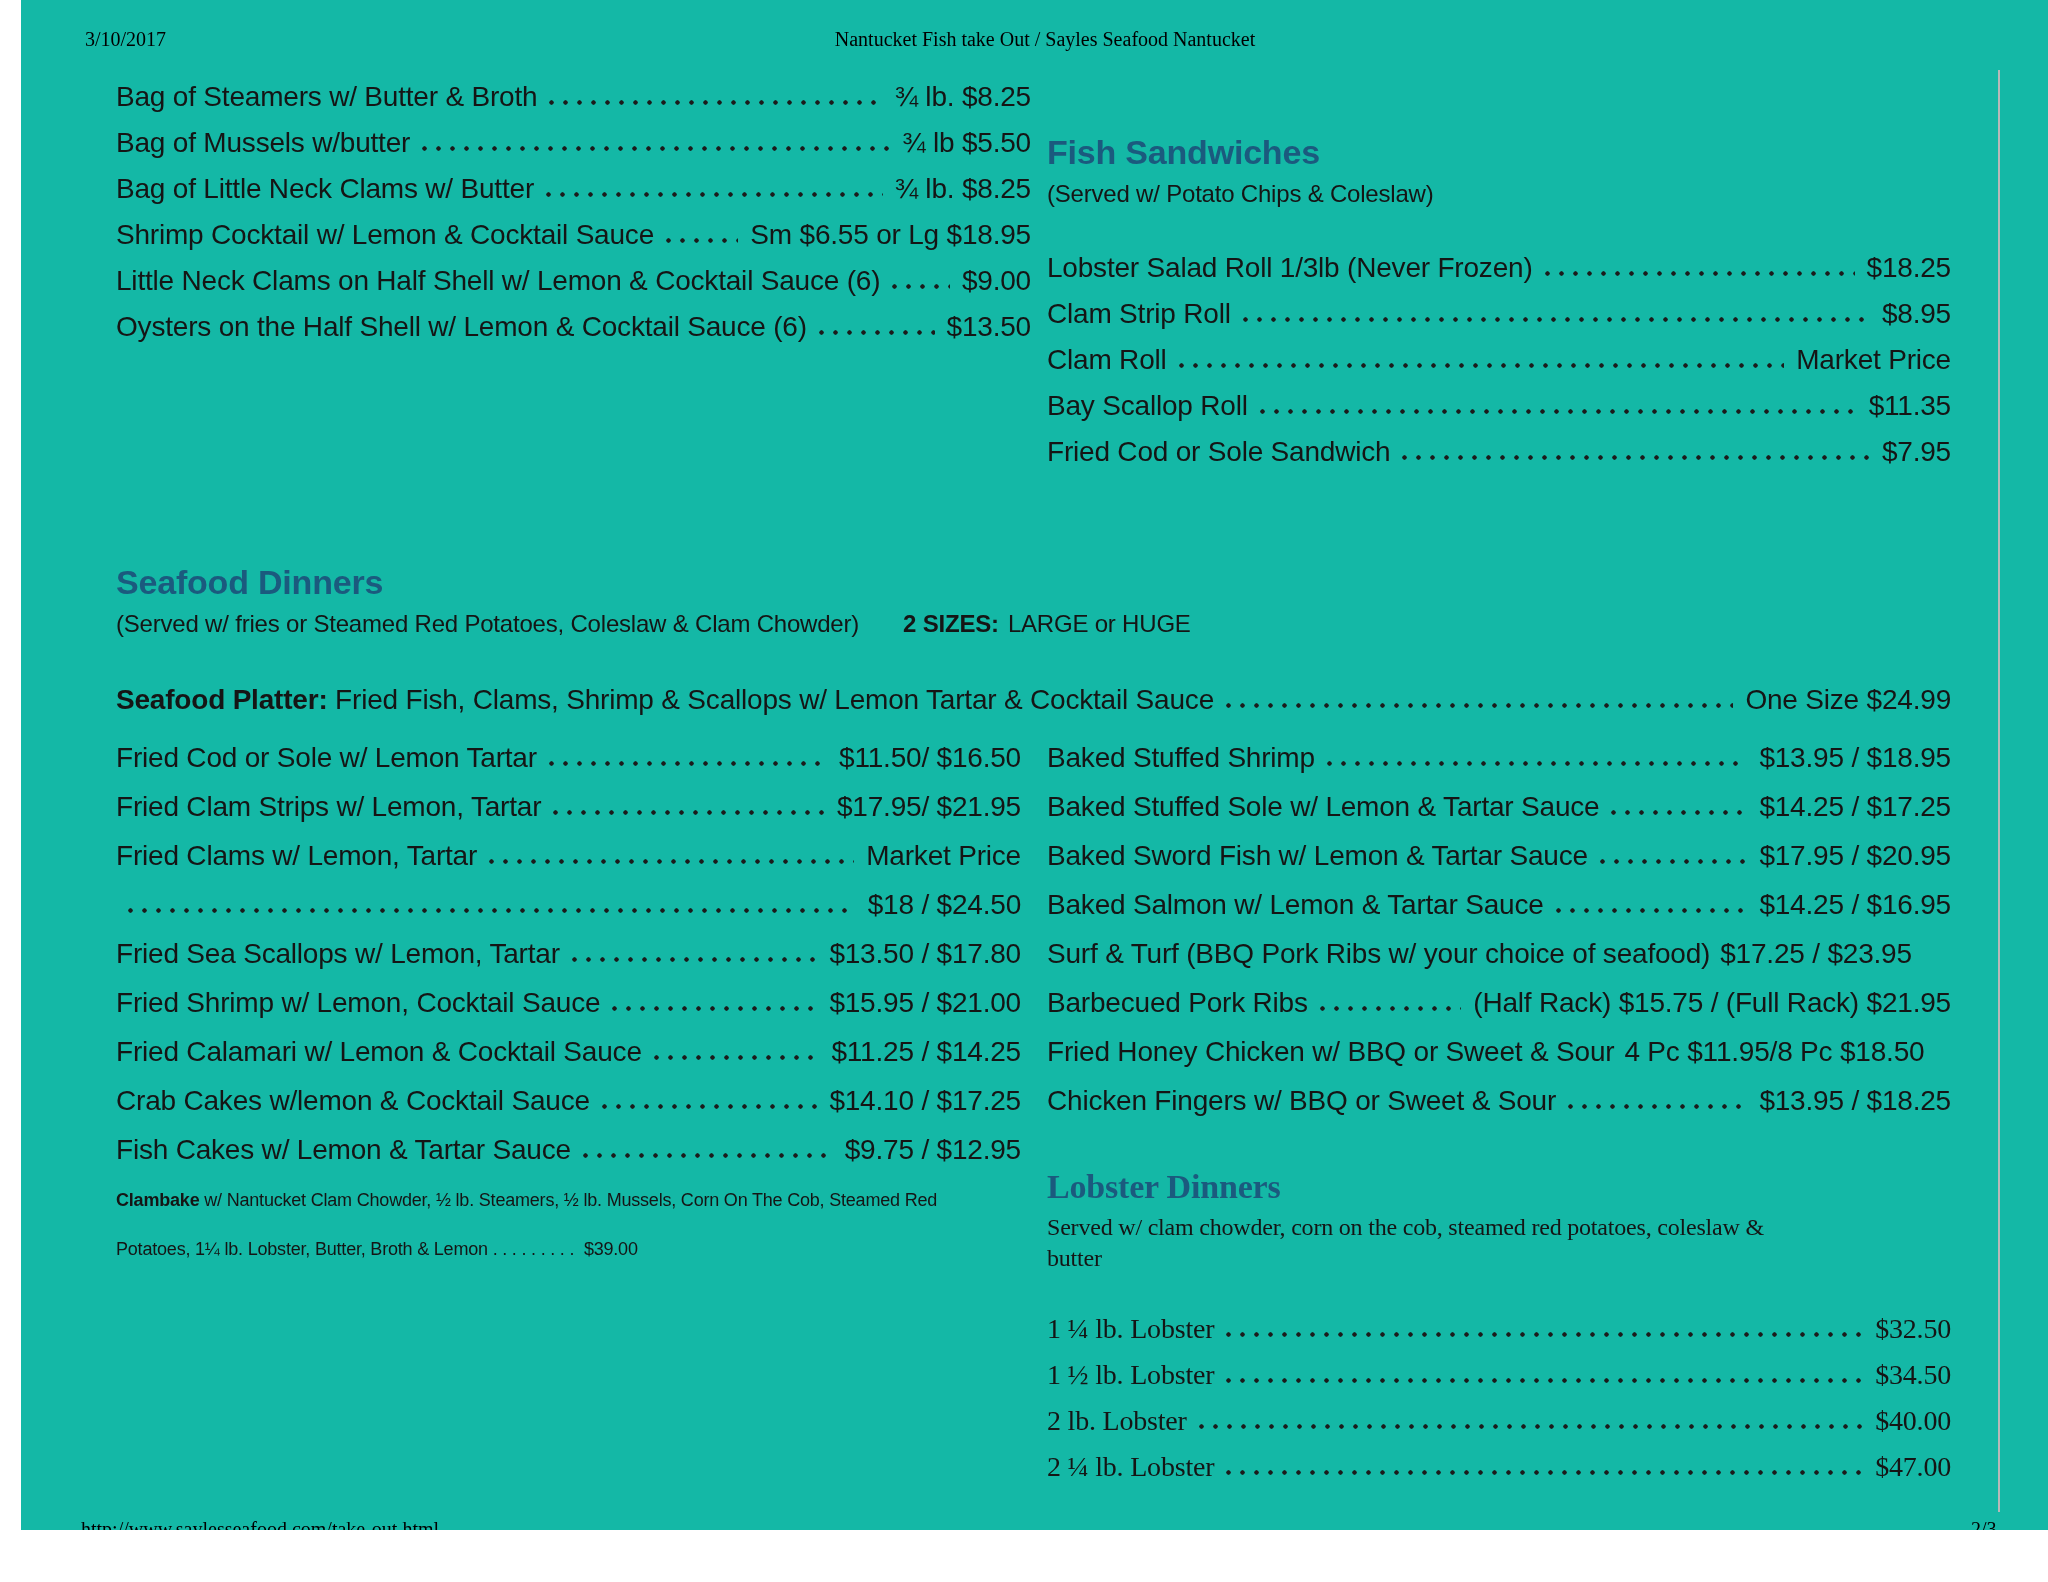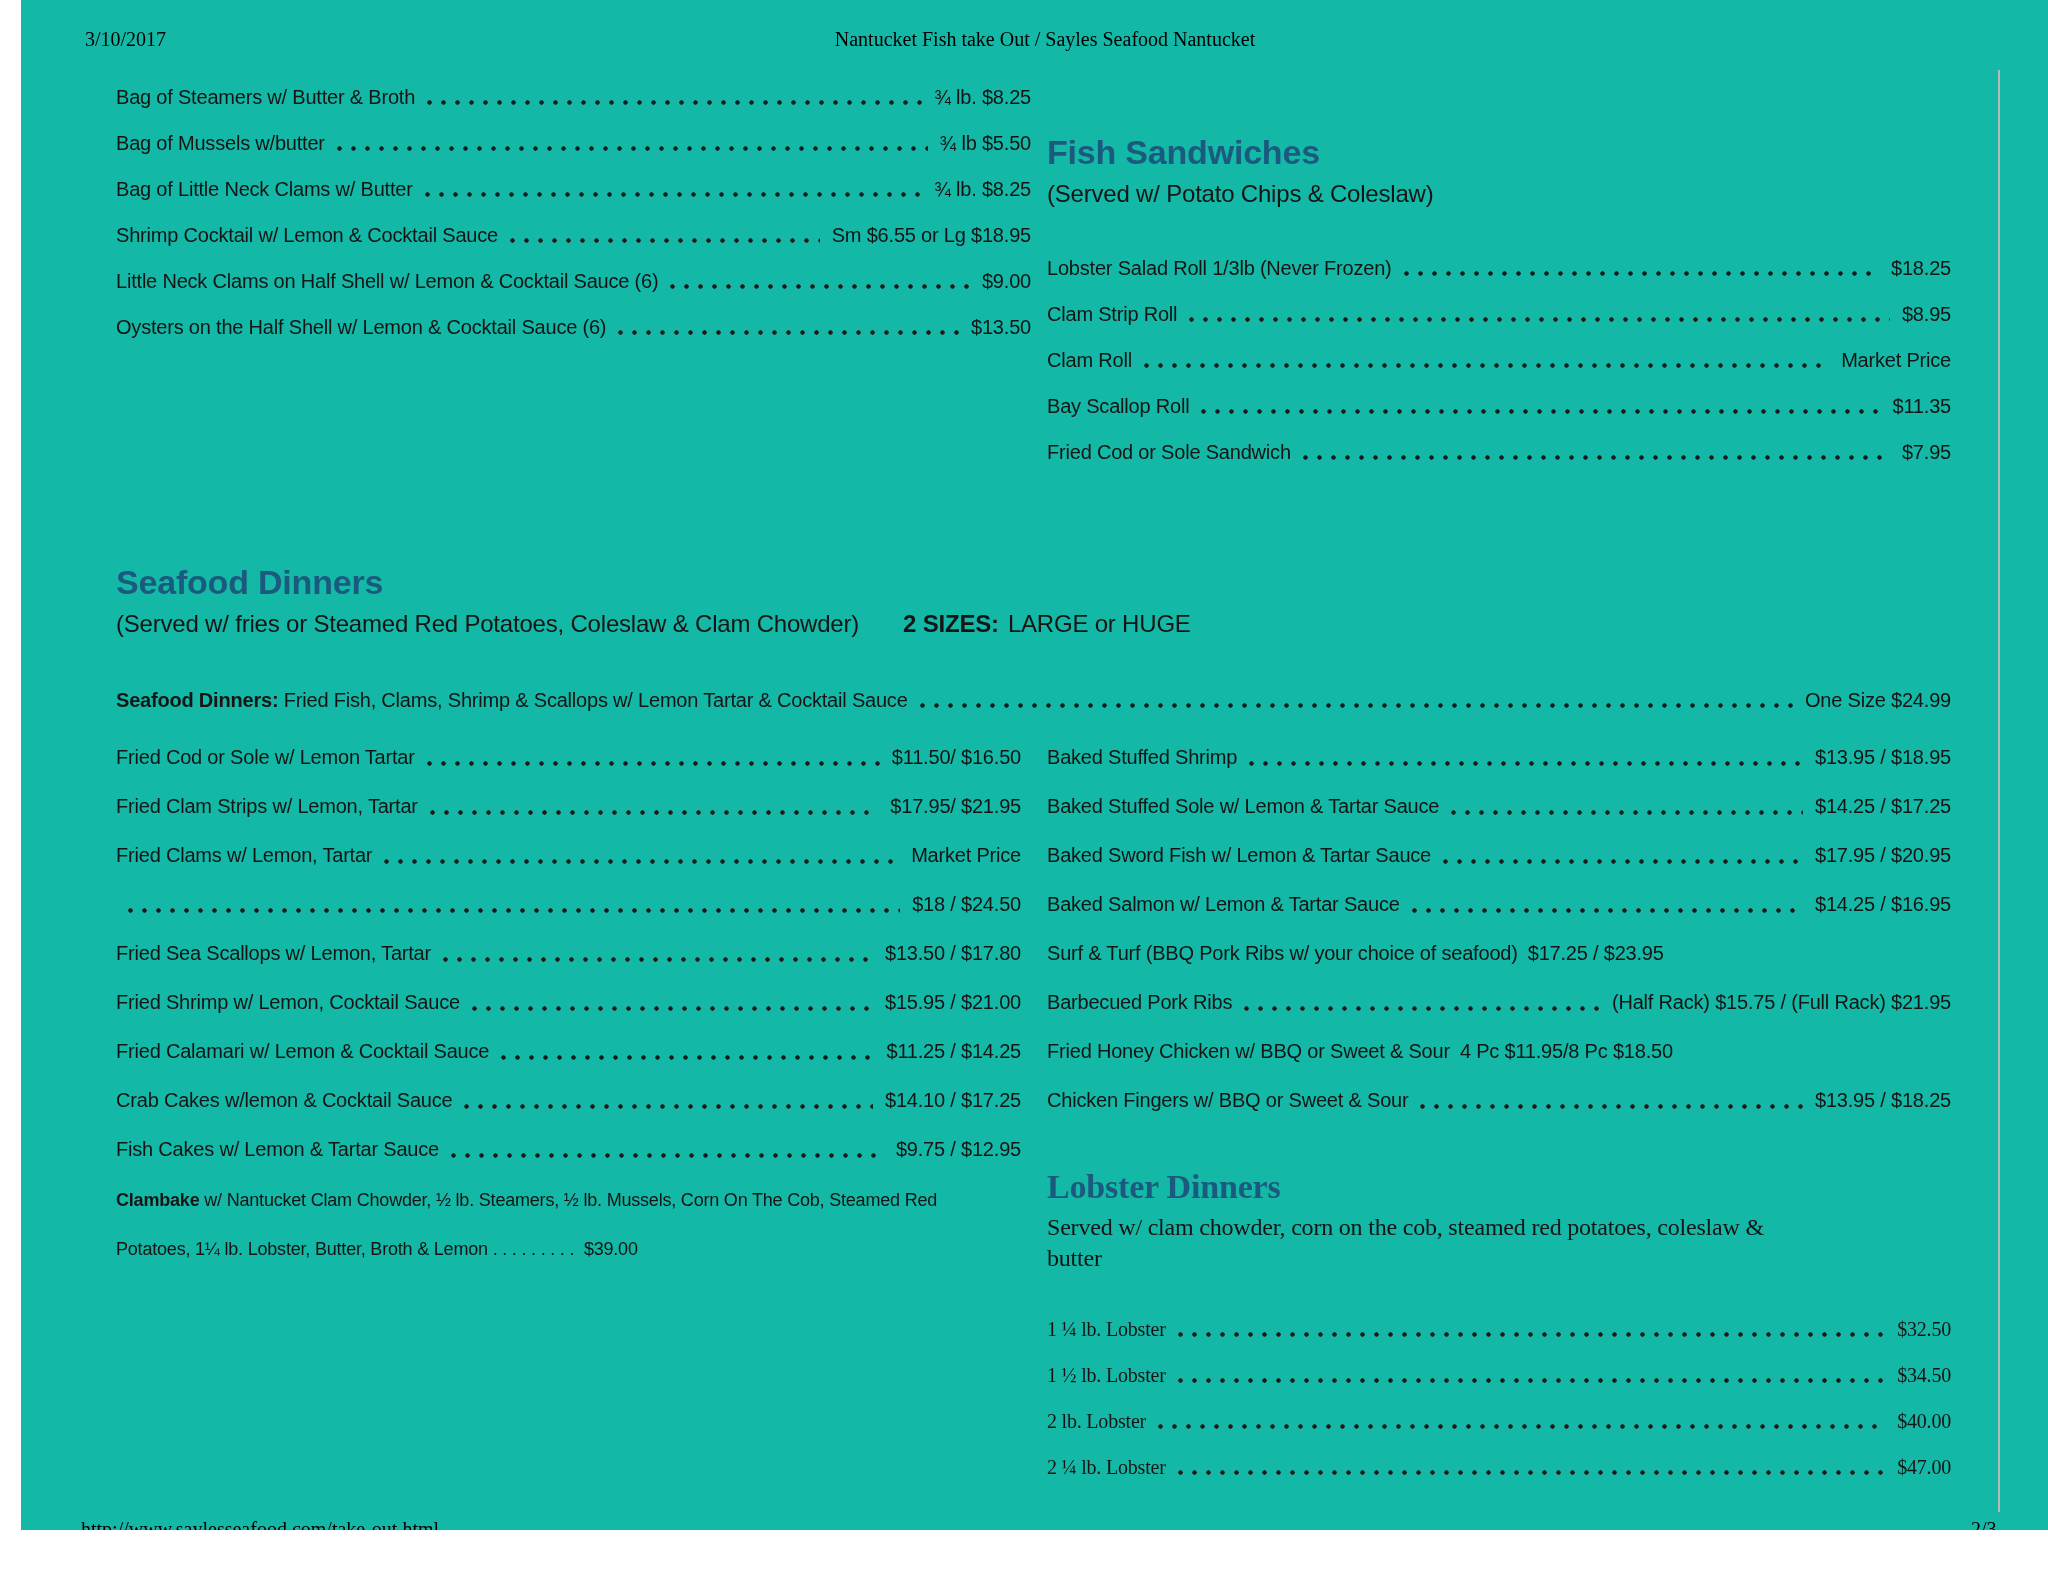--- a/index.html
+++ b/index.html
@@ -11,21 +11,21 @@
   .hdr-date{position:absolute;left:64px;top:28px;}
   .hdr-title{position:absolute;left:0;right:0;top:28px;text-align:center;}
   .ftr-url{position:absolute;left:60px;top:1518px;}
   .ftr-page{position:absolute;left:1950px;top:1518px;}
 
   .sec-h{font-size:34px;font-weight:bold;color:var(--heading,#1b5a7e);
          line-height:38px;margin:0;letter-spacing:-0.2px;}
   .sub{font-size:24px;line-height:30px;margin:8px 0 0 0;letter-spacing:-0.2px;}
   .sizes-b{font-weight:bold;margin-left:44px;margin-right:9px;}
 
-  .mi{display:flex;font-size:20px;letter-spacing:-0.2px;}
+  .mi{display:flex;font-size:28px;letter-spacing:-0.2px;}
   .rows46 .mi{height:46px;line-height:46px;}
   .rows49 .mi{height:49px;line-height:49px;}
   .lbl,.prc{white-space:nowrap;}
   .bold{font-weight:bold;}
   .leader{flex:1 1 auto;min-width:8px;margin:0 10px;position:relative;}
   .leader::after{
     content:"";position:absolute;left:2px;right:2px;bottom:15px;height:5px;
     background-image:radial-gradient(circle at 2.5px 2.5px,#1b1b1b 1.9px,transparent 2.5px);
     background-repeat:repeat-x;background-size:14px 5px;
   }
@@ -120,21 +120,21 @@
       </div>
     </div>
   </div>
 
   <div class="sd-head">
     <h2 class="sec-h">Seafood Dinners</h2>
     <p class="sub"><span>(Served w/ fries or Steamed Red Potatoes, Coleslaw &amp; Clam Chowder)</span><span class="sizes-b">2 SIZES:</span><span>LARGE or HUGE</span></p>
   </div>
 
   <div class="mi platter">
-    <span class="lbl"><span class="bold">Seafood Dinners:</span> <span>Fried Fish, Clams, Shrimp &amp; Scallops w/ Lemon Tartar &amp; Cocktail Sauce</span></span>
+    <span class="lbl"><span class="bold">Seafood Platter:</span> <span>Fried Fish, Clams, Shrimp &amp; Scallops w/ Lemon Tartar &amp; Cocktail Sauce</span></span>
     <span class="leader"></span>
     <span class="prc">One Size $24.99</span>
   </div>
 
   <div class="sd-left rows49">
     <div class="mi">
       <span class="lbl">Fried Cod or Sole w/ Lemon Tartar</span>
       <span class="leader"></span>
       <span class="prc">$11.50/ $16.50</span>
     </div>

